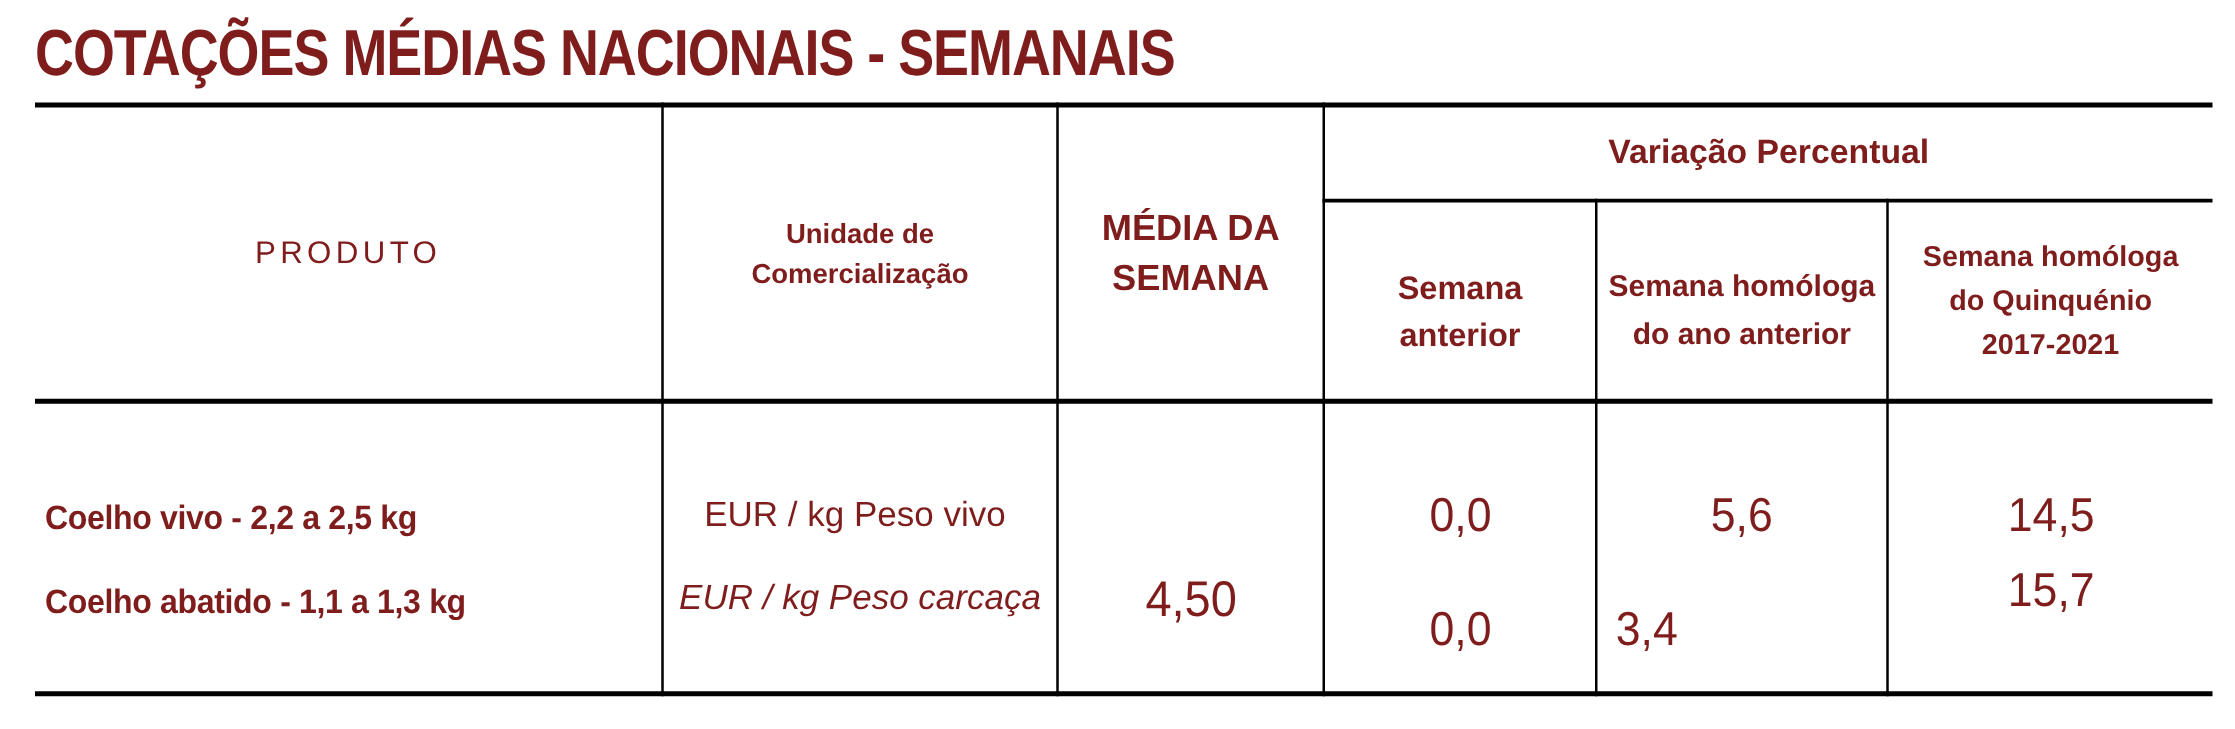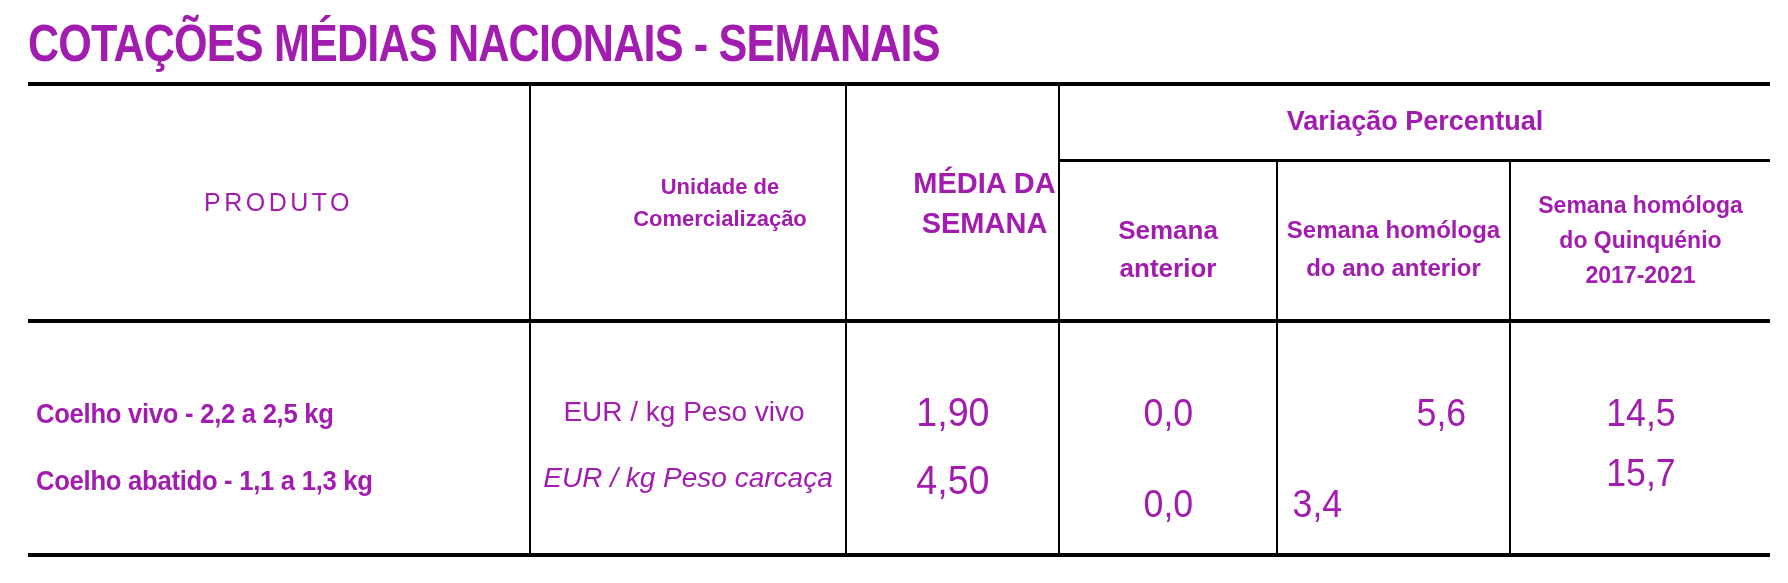--- a/index.html
+++ b/index.html
@@ -1,21 +1,21 @@
 <!DOCTYPE html>
 <html><head>
 <meta charset="utf-8">
 <style>
   html,body{margin:0;padding:0;background:#ffffff;}
   .canvas{
     position:relative;
     width:1788px;height:583px;
     background:#ffffff;
     font-family:"Liberation Sans", sans-serif;
-    color:#a21caf;
+    color:#7f1d1d;
     overflow:hidden;
   }
   .title{
     position:absolute;left:28px;top:14px;
     font-size:52px;line-height:58px;font-weight:bold;
     white-space:nowrap;letter-spacing:-1px;
     transform:scaleX(0.83);transform-origin:left center;
   }
   .hline,.vline{position:absolute;background:#000000;}
   .cell{
@@ -53,26 +53,26 @@
   <div class="vline" style="left:529px;top:82px;width:2px;height:475px;"></div>
   <div class="vline" style="left:845px;top:82px;width:2px;height:475px;"></div>
   <div class="vline" style="left:1058px;top:82px;width:2px;height:475px;"></div>
   <div class="vline" style="left:1276px;top:159px;width:2px;height:398px;"></div>
   <div class="vline" style="left:1509px;top:159px;width:2px;height:398px;"></div>
 
   <div class="cell h-produto" style="left:28px;top:86px;width:501px;height:233px;">
     <span>PRODUTO</span>
   </div>
 
-  <div class="cell h-unidade" style="left:531px;top:86px;width:314px;height:233px;padding-left:32px;">
+  <div class="cell h-unidade" style="left:531px;top:86px;width:314px;height:233px;">
     <span>Unidade de
 Comercialização</span>
   </div>
 
-  <div class="cell h-media" style="left:847px;top:86px;width:211px;height:233px;padding-left:32px;">
+  <div class="cell h-media" style="left:847px;top:86px;width:211px;height:233px;">
     <span>MÉDIA DA
 SEMANA</span>
   </div>
 
   <div class="cell h-variacao" style="left:1060px;top:84px;width:710px;height:75px;">
     <span>Variação Percentual</span>
   </div>
 
   <div class="cell h-semant" style="left:1060px;top:162px;width:216px;height:157px;">
     <span>Semana
@@ -89,27 +89,24 @@
 do Quinquénio
 2017-2021</span>
   </div>
 
   <div class="cell left product" style="left:36px;top:396px;width:493px;height:36px;">
     <span class="condense-l">Coelho vivo - 2,2 a 2,5 kg</span>
   </div>
   <div class="cell unit" style="left:531px;top:394px;width:306px;height:36px;">
     <span>EUR / kg Peso vivo</span>
   </div>
-  <div class="cell num-media" style="left:847px;top:390px;width:211px;height:44px;">
-    <span class="condense">1,90</span>
-  </div>
   <div class="cell num" style="left:1060px;top:391px;width:216px;height:44px;">
     <span class="condense">0,0</span>
   </div>
-  <div class="cell num" style="left:1278px;top:391px;width:231px;height:44px;padding-left:48px;">
+  <div class="cell num" style="left:1278px;top:391px;width:231px;height:44px;">
     <span class="condense">5,6</span>
   </div>
   <div class="cell num" style="left:1511px;top:391px;width:259px;height:44px;">
     <span class="condense">14,5</span>
   </div>
 
   <div class="cell left product" style="left:36px;top:463px;width:493px;height:36px;">
     <span class="condense-l">Coelho abatido - 1,1 a 1,3 kg</span>
   </div>
   <div class="cell unit" style="left:531px;top:460px;width:314px;height:36px;font-style:italic;">

